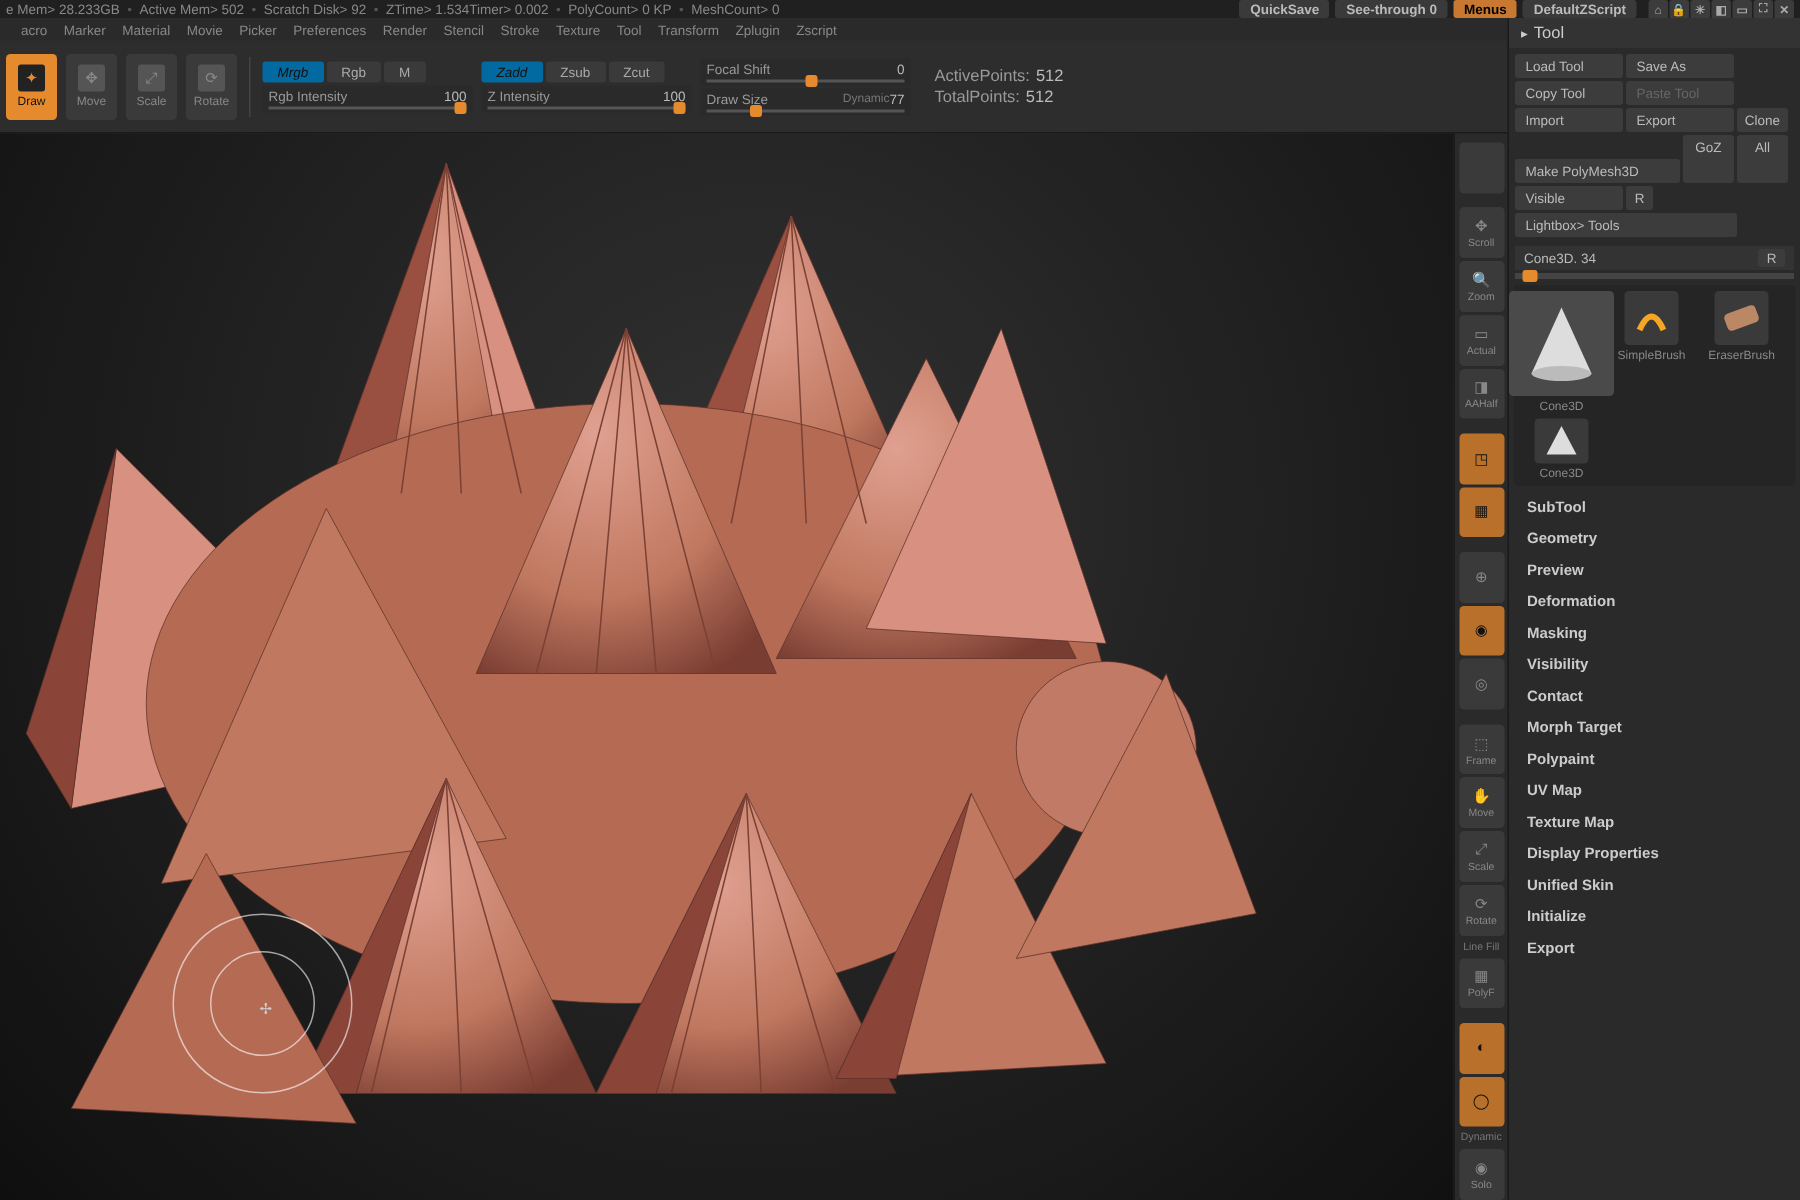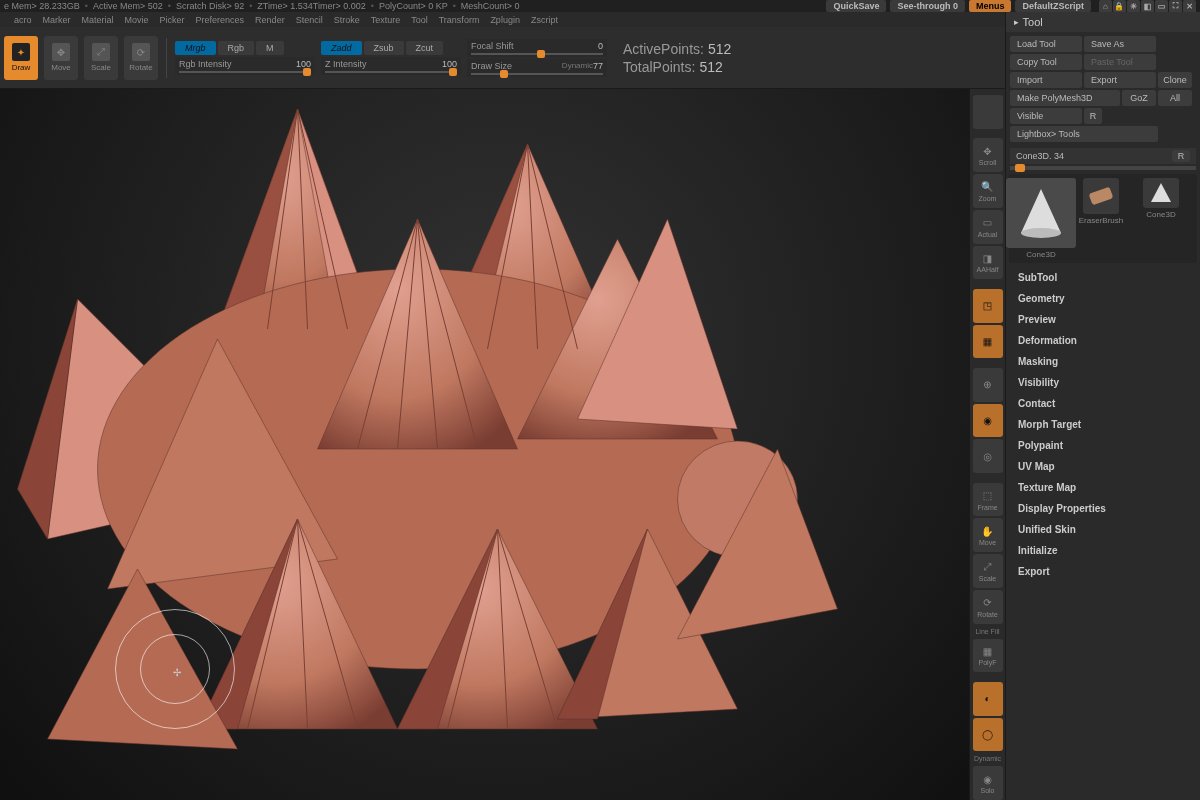--- a/index.html
+++ b/index.html
@@ -28,21 +28,21 @@
   
   .ctrl-group { display:flex; flex-direction:column; gap:2px; }
   .pill-row { display:flex; gap:2px; }
   .pill { background:#3a3a3a; color:#aaa; font-size:9px; padding:2px 10px; border-radius:2px; cursor:pointer; }
   .pill.active { background:#0369a1; color:#111;font-style:italic; }
   .slider-label { background:#2a2a2a; color:#999; font-size:9px; padding:2px 4px; cursor:pointer; position:relative; width:140px; }
   .slider-label .val { float:right; color:#bbb;}
   .slider-track { height:2px; background:#555; position:relative; margin-top:2px;}
   .slider-thumb { position:absolute; width:8px; height:8px; background:#e68a2e; border-radius:2px; top:-3px; }
   
-  .stats-col { display:flex; flex-direction:column; gap:2px; font-size:14px; color:#999; margin-left:10px; }
+  .stats-col { display:flex; flex-direction:column; gap:2px; font-size:11px; color:#999; margin-left:10px; }
   .stats-col span { white-space:nowrap; }
   .stats-col .val { color:#bbb; margin-left:4px;}
   
   .main-area { position: absolute; top: 89px; left: 0; right: 195px; bottom: 0; background: radial-gradient(circle at 50% 35%, #323232 0%, #1a1a1a 70%, #0f0f0f 100%); overflow: hidden; }
   
   .viewport-strip { position: absolute; top: 89px; right: 195px; width: 36px; bottom: 0; background: #2a2a2a; display: flex; flex-direction: column; align-items: center; padding-top: 6px; gap: 2px; border-left:1px solid #1a1a1a;}
   .vbtn { width: 30px; height: 36px; background: #3a3a3a; border-radius: 3px; cursor: pointer; display:flex; flex-direction:column; align-items:center; justify-content:center; color:#888; font-size:7px; gap:1px;}
   .vbtn .vico { width:14px; height:14px; display:flex; align-items:center; justify-content:center; font-size:10px;}
   .vbtn.orange { background:#b8702a; color:#111;}
   .vsep { height:6px;}
@@ -345,21 +345,21 @@
       <span>Tool</span>
     </div>
   <div class="btn-grid">
     <span class="pbtn half">Load Tool</span>
     <span class="pbtn half">Save As</span>
     <span class="pbtn half">Copy Tool</span>
     <span class="pbtn half disabled">Paste Tool</span>
     <span class="pbtn half">Import</span>
     <span class="pbtn half">Export</span>
     <span class="pbtn small">Clone</span>
-    <span class="pbtn" style="width:110px;">Make PolyMesh3D</span>
+    <span class="pbtn" style="width:110px;margin-top:16px;">Make PolyMesh3D</span>
     <span class="pbtn small">GoZ</span>
     <span class="pbtn small">All</span>
     <span class="pbtn" style="width:72px;">Visible</span>
     <span class="pbtn tiny">R</span>
     <span class="pbtn" style="width:148px;">Lightbox&gt; Tools</span>
   </div>
   <div class="tool-name-row">
     <span>Cone3D. 34</span>
     <span class="pbtn tiny" style="padding:1px 4px;">R</span>
   </div>
@@ -369,20 +369,28 @@
 
   <div class="thumb-grid">
     <div class="tool-thumb large selected">
       <div class="img">
           <svg width="60" height="60">
             <polygon points="30,6 10,50 50,50" fill="#ddd"></polygon>
             <ellipse cx="30" cy="50" rx="20" ry="5" fill="#bbb"></ellipse>
           </svg>
         </div>
       <div class="lbl">Cone3D</div>
+    </div>
+    <div class="tool-thumb">
+      <div class="img" style="width:36px;height:36px;">
+          <svg width="28" height="28">
+            <path d="M6 22 Q14 4 22 22" stroke="#f5a623" stroke-width="4" fill="none"></path>
+          </svg>
+        </div>
+      <div class="lbl">SimpleBrush</div>
     </div>
     <div class="tool-thumb">
       <div class="img" style="width:36px;height:36px;">
           <div style="width:22px;height:12px;background:#b86;border-radius:3px;transform:rotate(-20deg);"></div>
         </div>
       <div class="lbl">EraserBrush</div>
     </div>
     <div class="tool-thumb">
       <div class="img" style="width:36px;height:30px;">
           <svg width="30" height="26">

